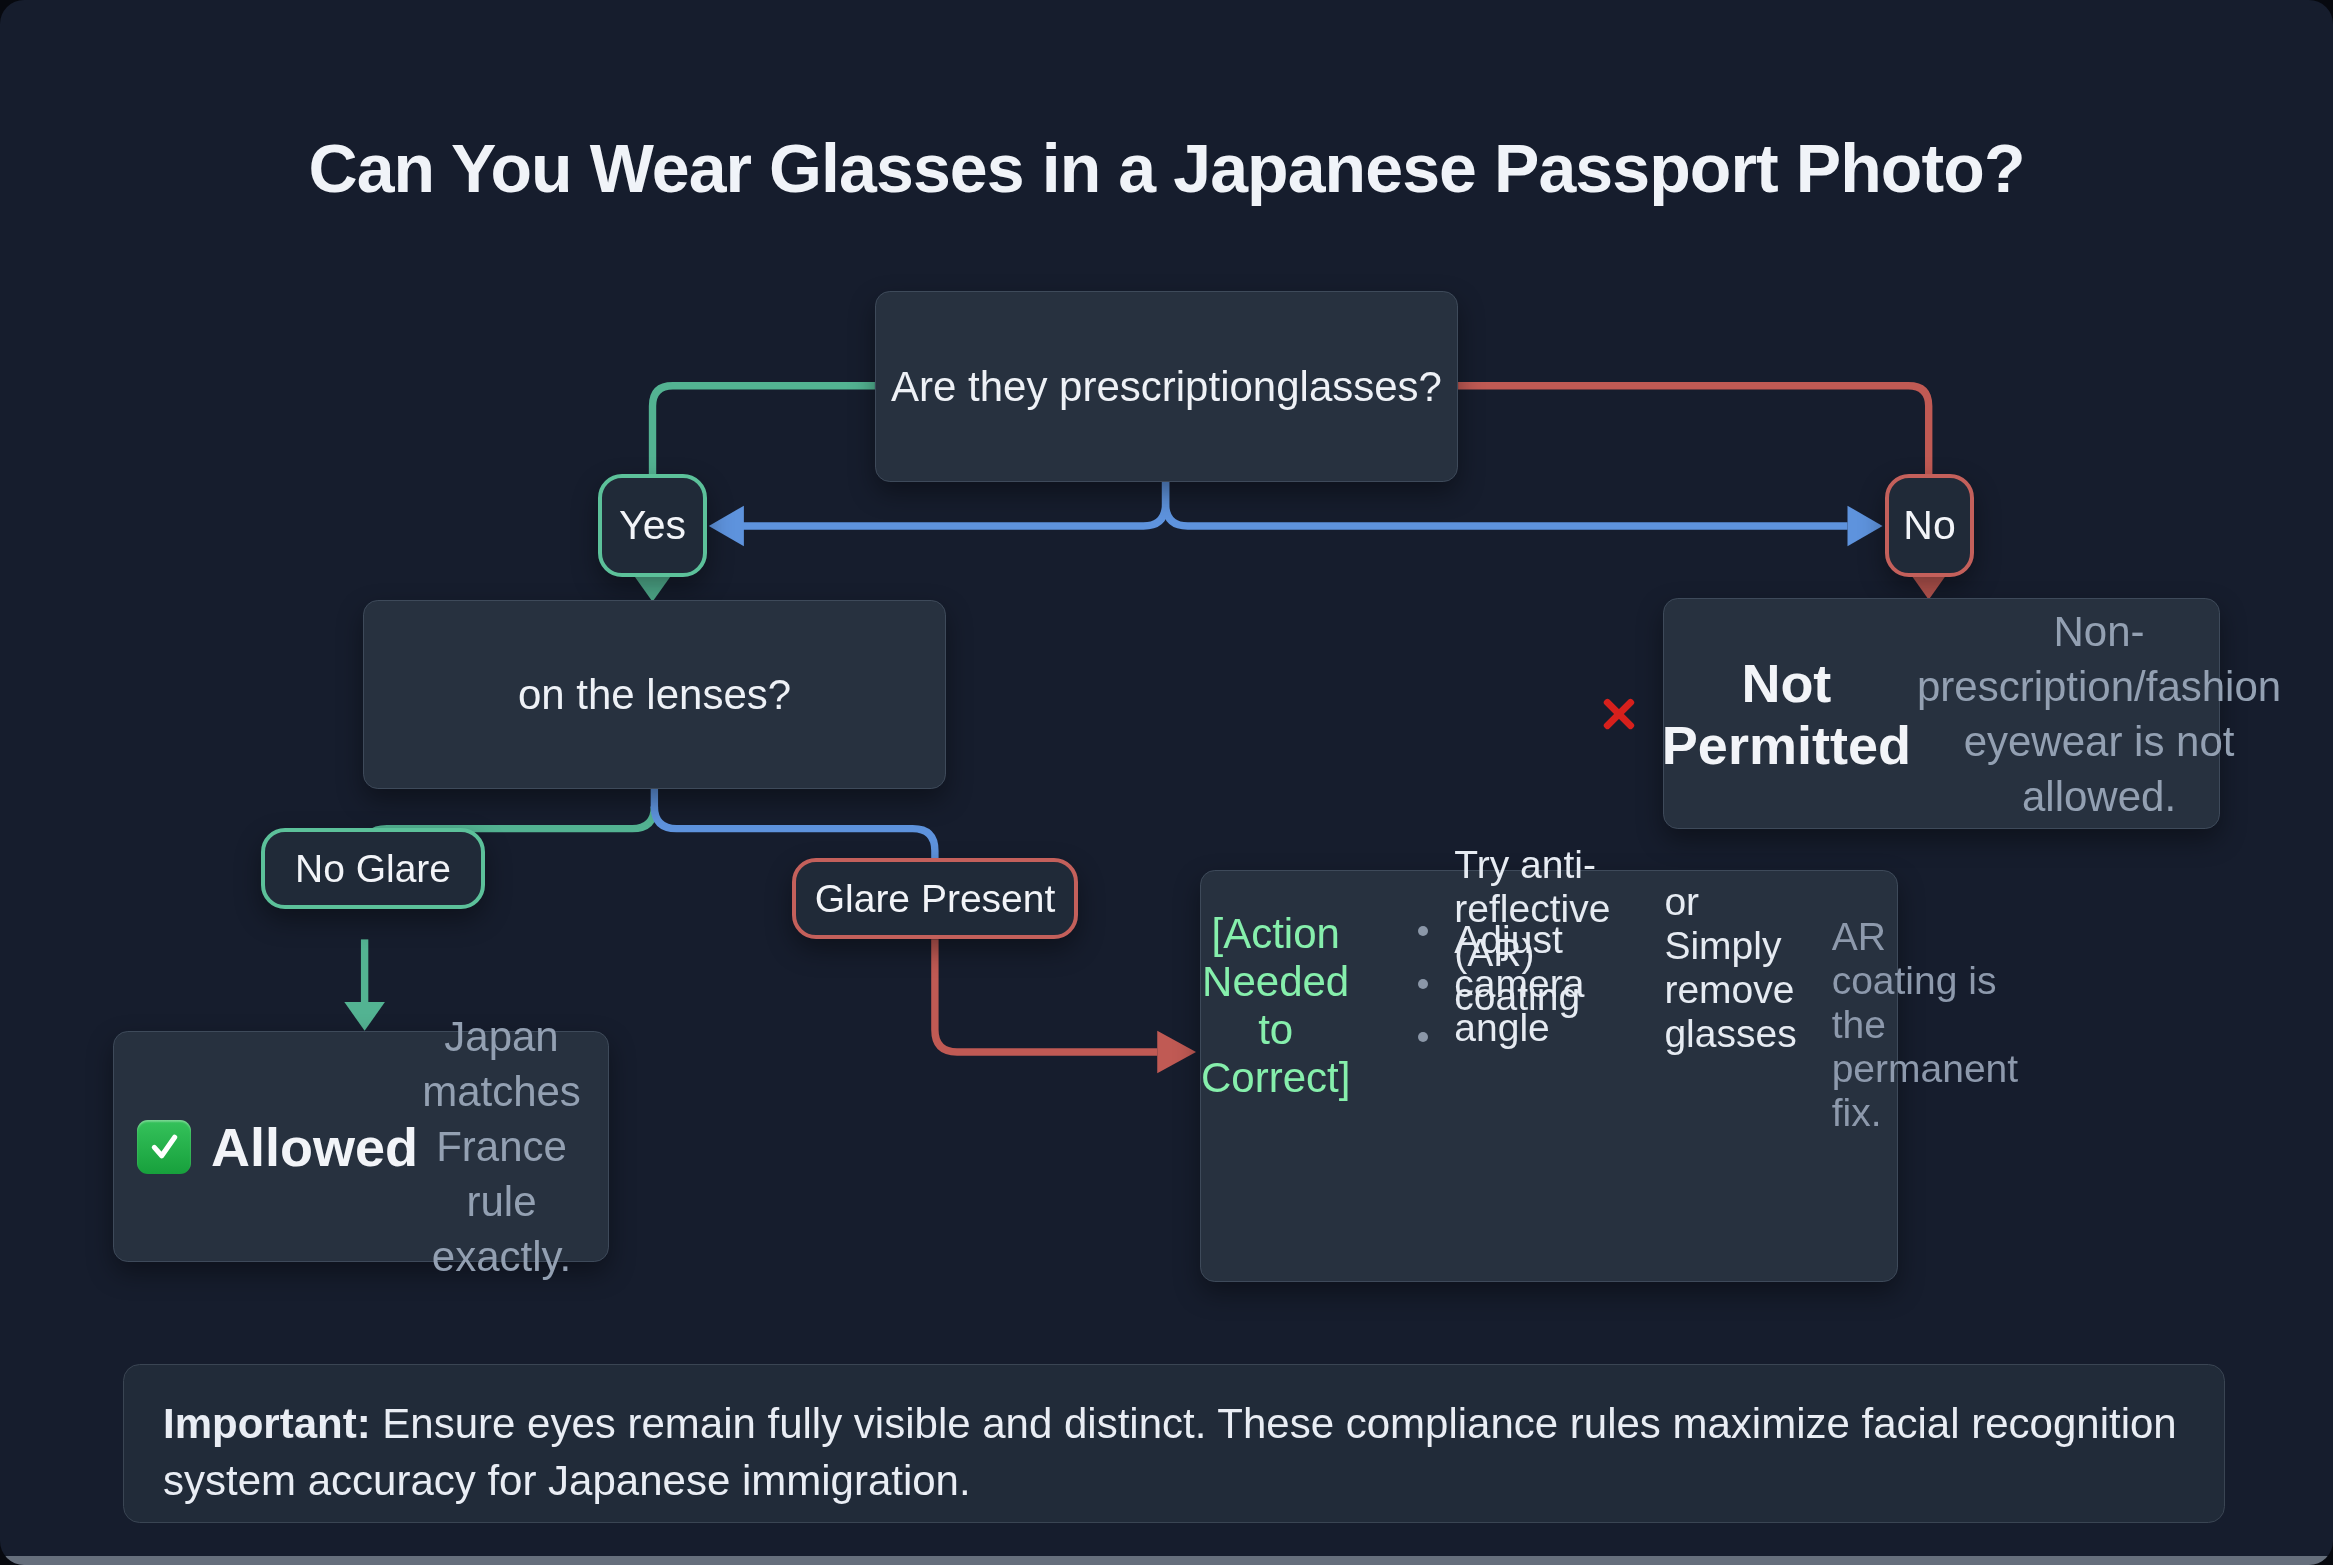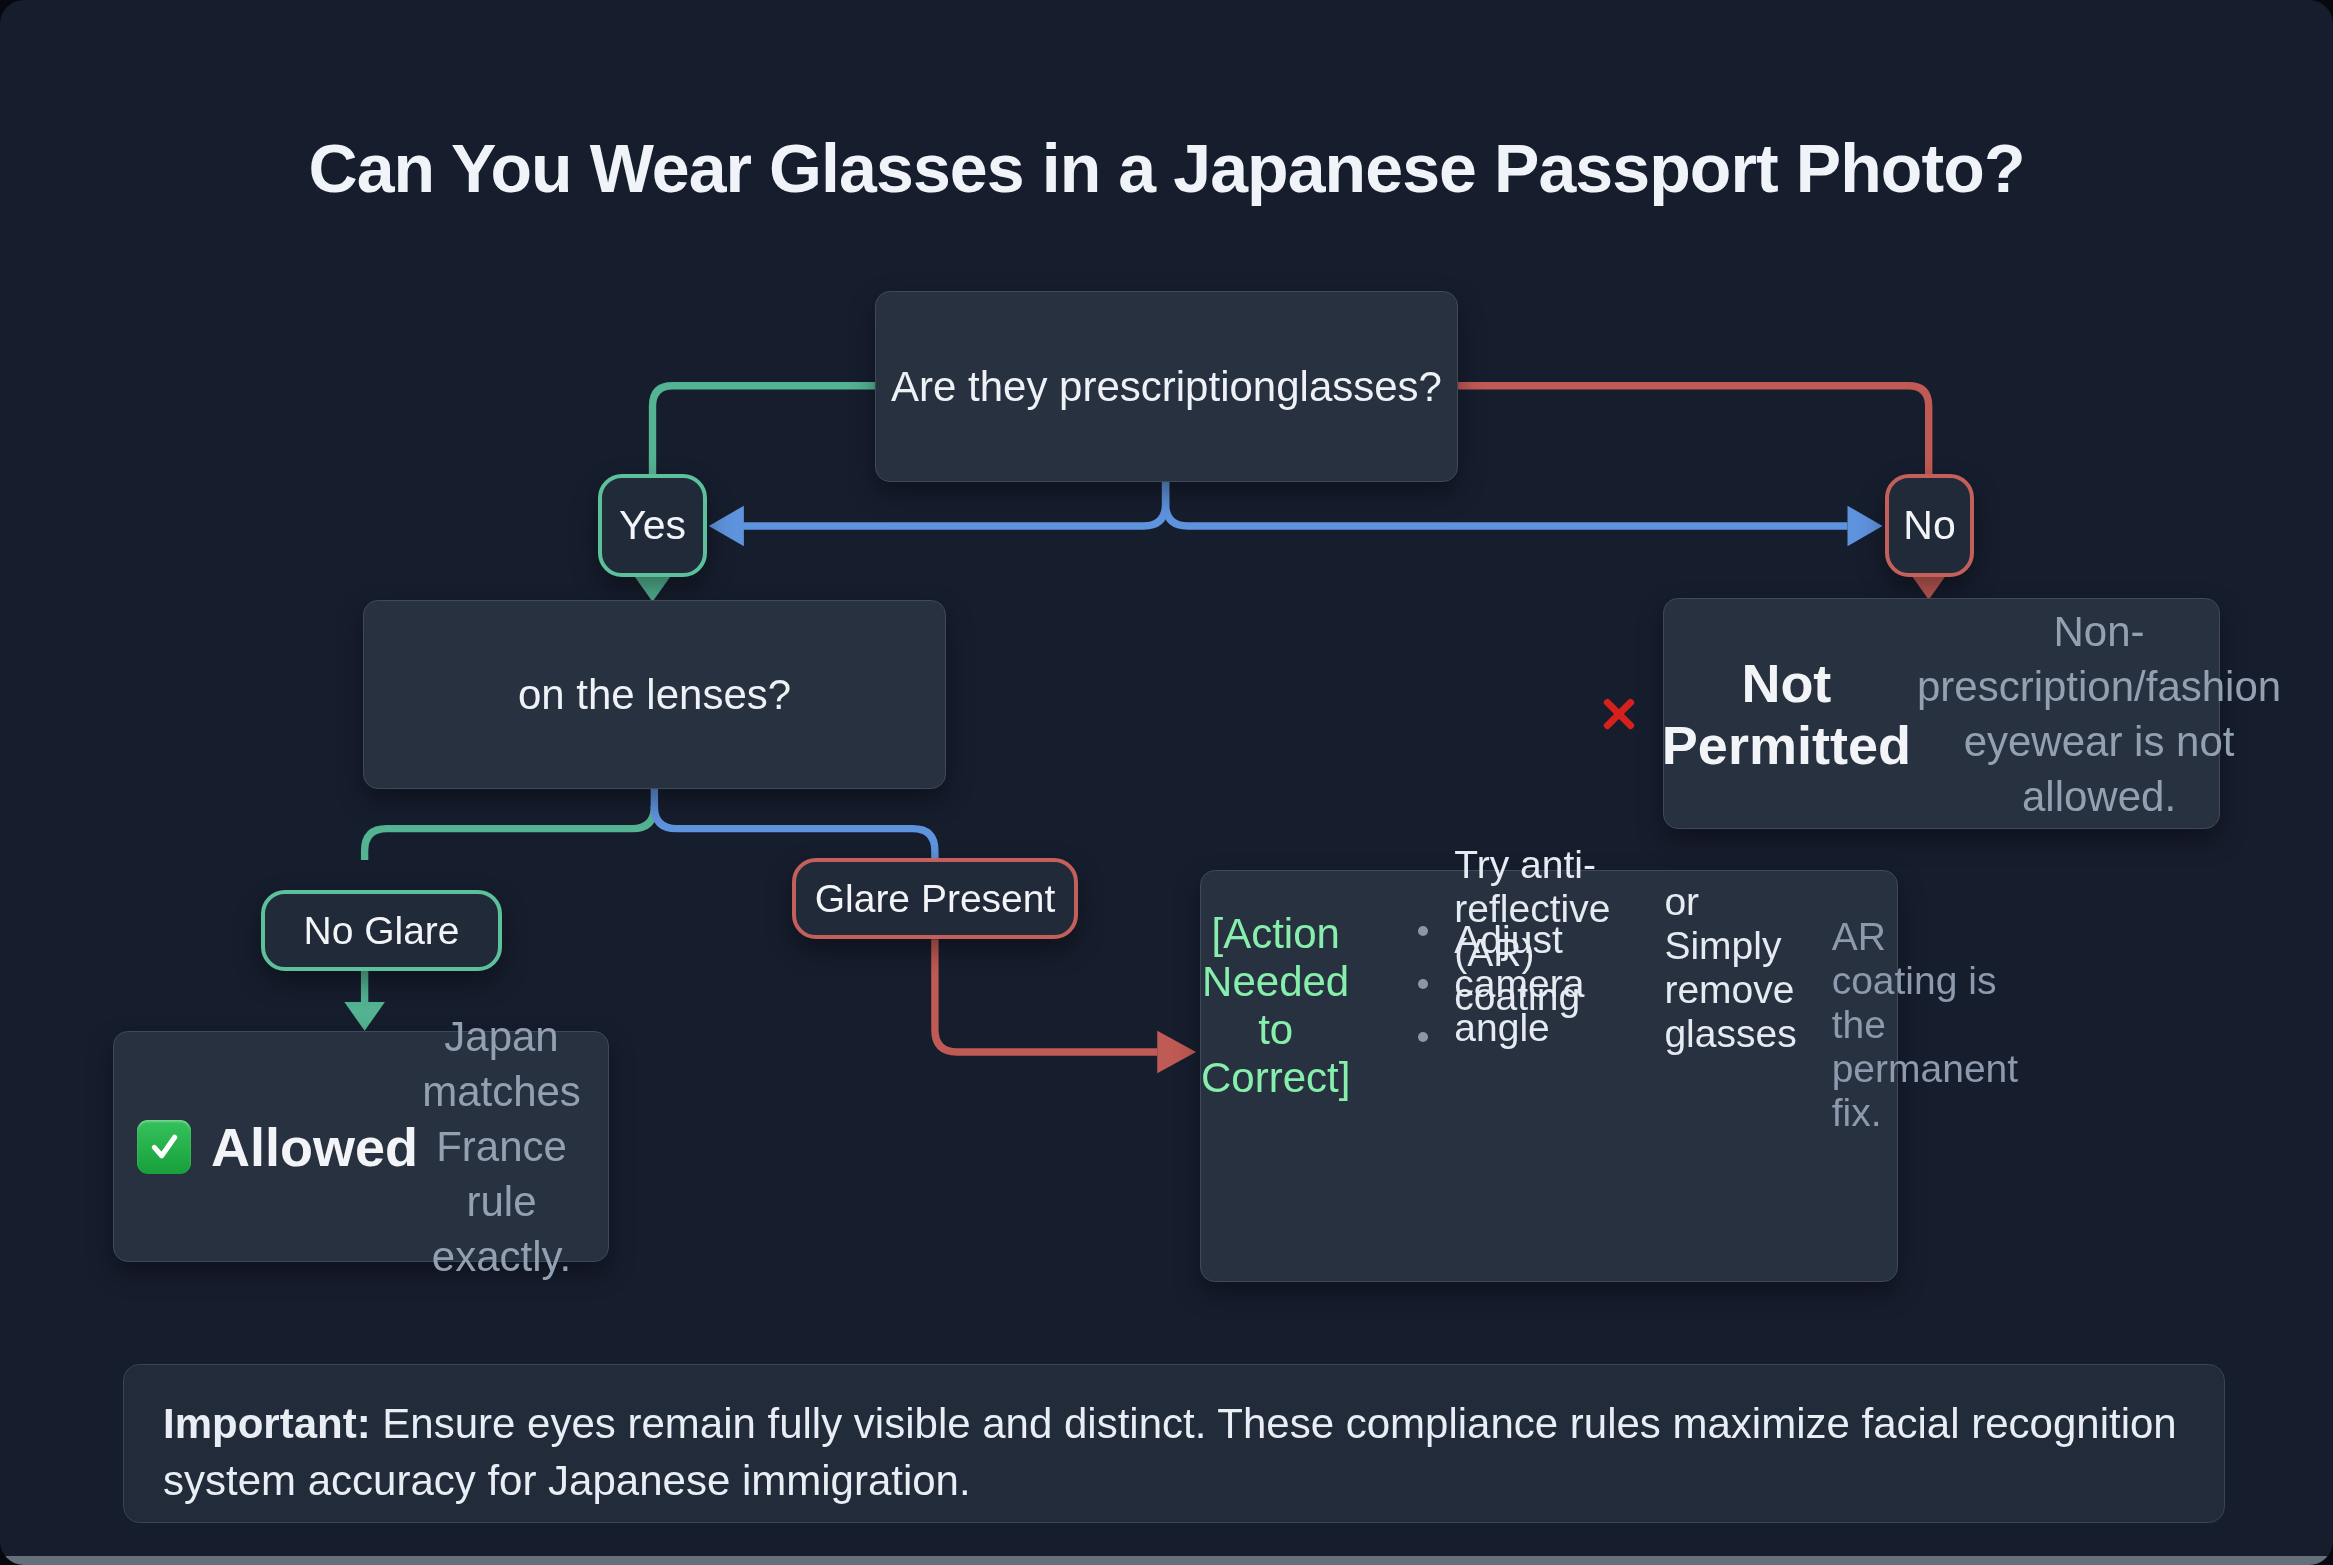--- a/index.html
+++ b/index.html
@@ -94,21 +94,21 @@
         <g fill="#d6201c">
           <rect x="20" y="-4" width="10" height="58" rx="4" transform="rotate(45 25 25)"></rect>
           <rect x="20" y="-4" width="10" height="58" rx="4" transform="rotate(-45 25 25)"></rect>
         </g>
       </svg>
       <span>Not Permitted</span>
     </div>
     <div class="result-body">Non-prescription/fashion eyewear is not allowed.</div>
   </div>
 
-  <div class="node pill green" style="left:261px;top:890px;width:241px;height:81px;font-size:39px;">
+  <div class="node pill green" style="left:261px;top:828px;width:224px;height:81px;font-size:39px;">
     <span>No Glare</span>
   </div>
   <div class="node pill red" style="left:792px;top:858px;width:286px;height:81px;font-size:39px;">
     <span>Glare Present</span>
   </div>
 
   <div class="node" style="left:113px;top:1031px;width:496px;height:231px;padding:0 23px;">
     <div class="result-head">
       <span class="check-badge">
         <svg width="37" height="37" viewBox="0 0 40 40">

